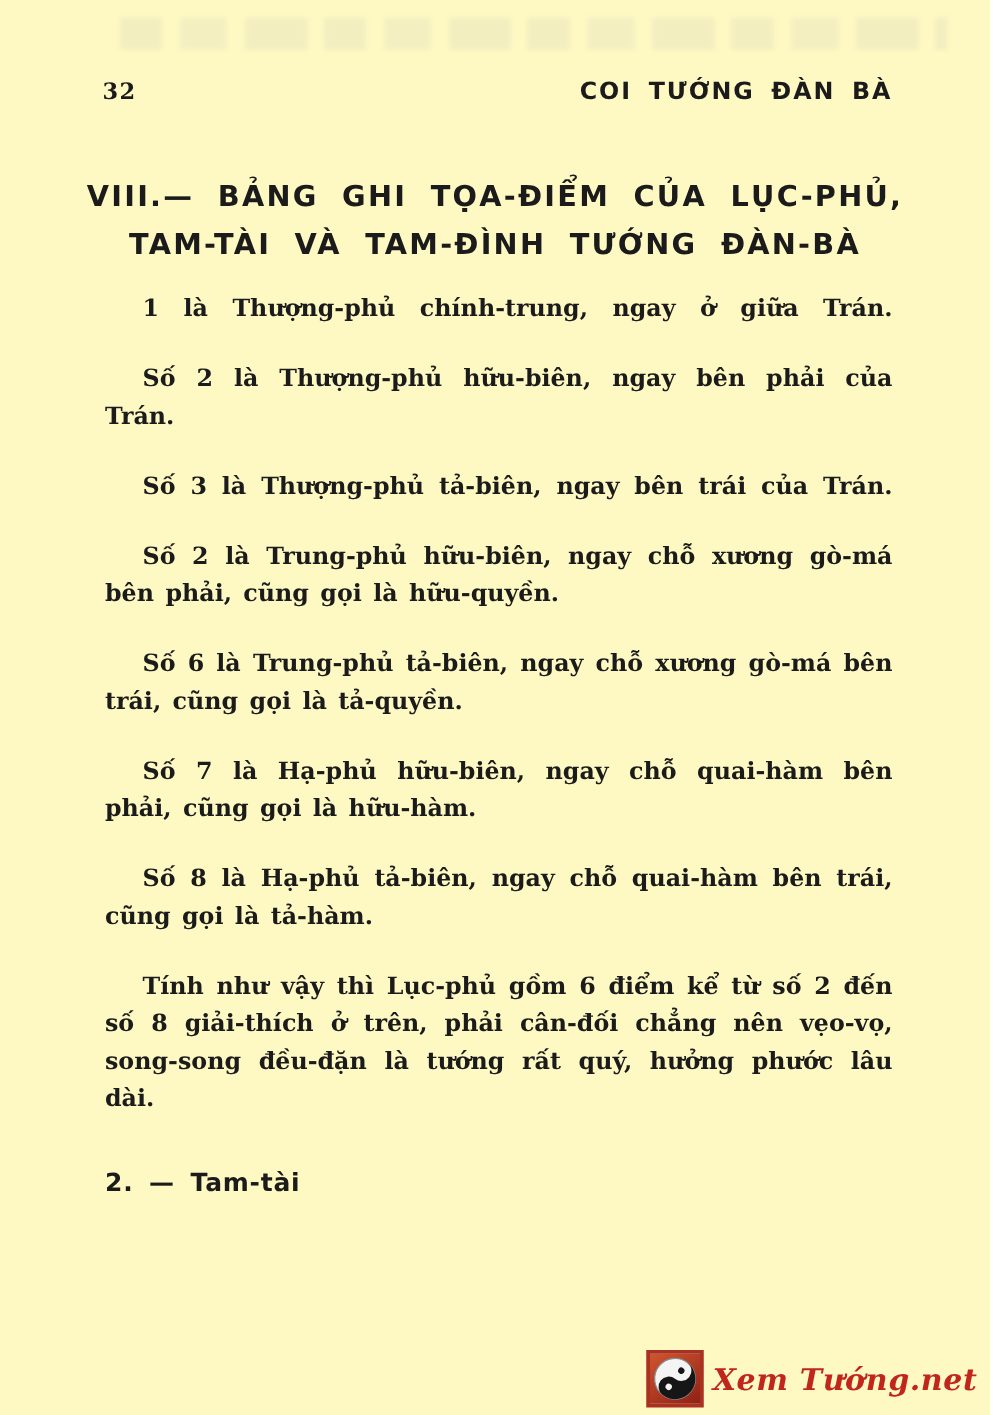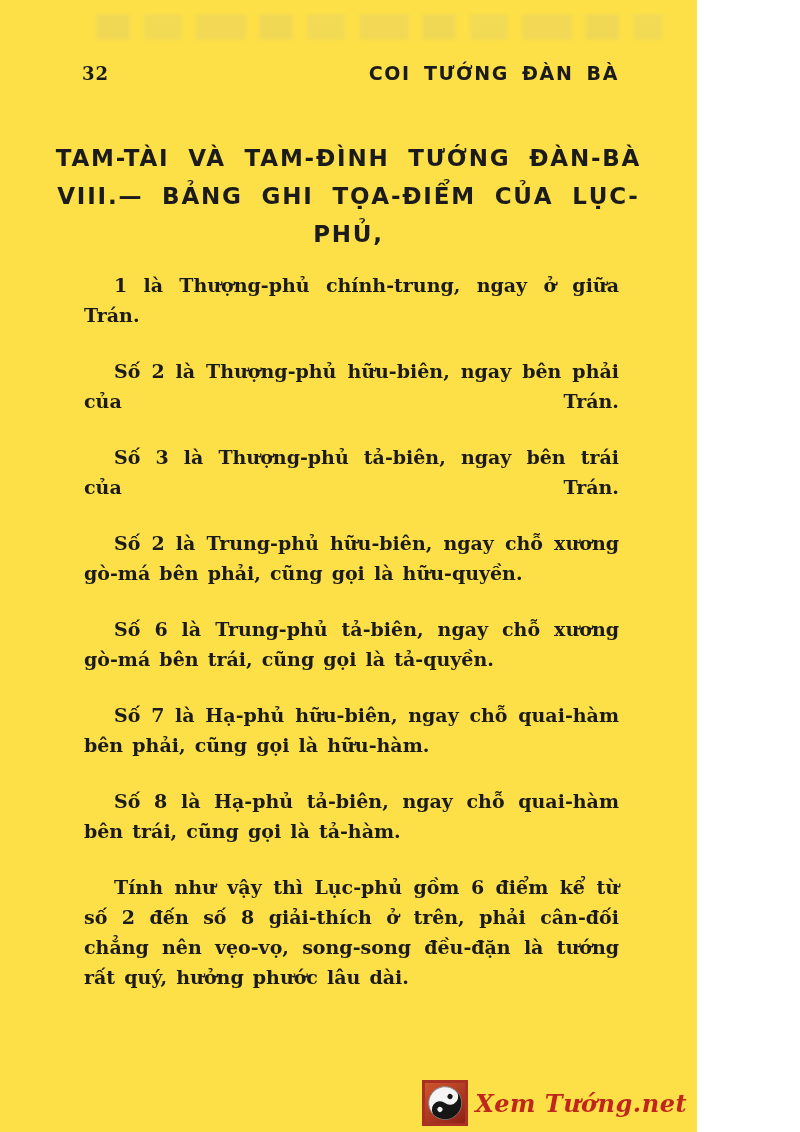--- a/index.html
+++ b/index.html
@@ -1,19 +1,19 @@
 <!DOCTYPE html>
 <html><head>
 <meta charset="utf-8">
 <style>
   html,body{margin:0;padding:0;background:#ffffff;}
   .page{
     position:relative;
-    width:697px;height:1132px;
-    background:#fde047;
+    width:792px;height:1132px;
+    background:#fef9c3;
     color:#1b1b1b;
     overflow:hidden;
     font-family:"DejaVu Serif", serif;
   }
   
   .scan-artifact{
     position:absolute;top:14px;left:96px;right:34px;height:26px;
     background:repeating-linear-gradient(90deg,
       #a9a9a9 0 34px, transparent 34px 48px,
       #b4b4b4 48px 86px, transparent 86px 100px,
@@ -74,36 +74,37 @@
 <div class="page">
 
   <div class="scan-artifact"></div>
 
   <div class="header">
     <span class="page-num">32</span>
     <span class="running-header">COI TƯỚNG ĐÀN BÀ</span>
   </div>
 
   <div class="title">
+    <div>VIII.— BẢNG GHI TỌA-ĐIỂM CỦA LỤC-PHỦ,</div>
     <div>TAM-TÀI VÀ TAM-ĐÌNH TƯỚNG ĐÀN-BÀ</div>
-    <div>VIII.— BẢNG GHI TỌA-ĐIỂM CỦA LỤC-PHỦ,</div>
   </div>
 
   <div class="content">
 
 
     <p class="para first fulljust">1 là Thượng-phủ chính-trung, ngay ở giữa Trán.</p>
     <p class="para fulljust">Số 2 là Thượng-phủ hữu-biên, ngay bên phải của Trán.</p>
     <p class="para fulljust">Số 3 là Thượng-phủ tả-biên, ngay bên trái của Trán.</p>
     <p class="para">Số 2 là Trung-phủ hữu-biên, ngay chỗ xương gò-má bên phải, cũng gọi là hữu-quyền.</p>
     <p class="para">Số 6 là Trung-phủ tả-biên, ngay chỗ xương gò-má bên trái, cũng gọi là tả-quyền.</p>
     <p class="para">Số 7 là Hạ-phủ hữu-biên, ngay chỗ quai-hàm bên phải, cũng gọi là hữu-hàm.</p>
     <p class="para">Số 8 là Hạ-phủ tả-biên, ngay chỗ quai-hàm bên trái, cũng gọi là tả-hàm.</p>
     <p class="para">Tính như vậy thì Lục-phủ gồm 6 điểm kể từ số 2 đến số 8 giải-thích ở trên, phải cân-đối chẳng nên vẹo-vọ, song-song đều-đặn là tướng rất quý, hưởng phước lâu dài.</p>
 
+    <h2 class="sec-heading s2">2. — Tam-tài</h2>
 
 
   </div>
 
   <div class="watermark">
     <span class="logo-box">
       <svg viewBox="0 0 100 100" aria-hidden="true">
         <circle cx="50" cy="50" r="48" fill="#f4f4f4" stroke="#8a8a8a" stroke-width="3"></circle>
         <path d="M50 2 a48 48 0 0 1 0 96 a24 24 0 0 1 0 -48 a24 24 0 0 0 0 -48 Z" fill="#161616"></path>
         <circle cx="50" cy="26" r="7.5" fill="#161616"></circle>

